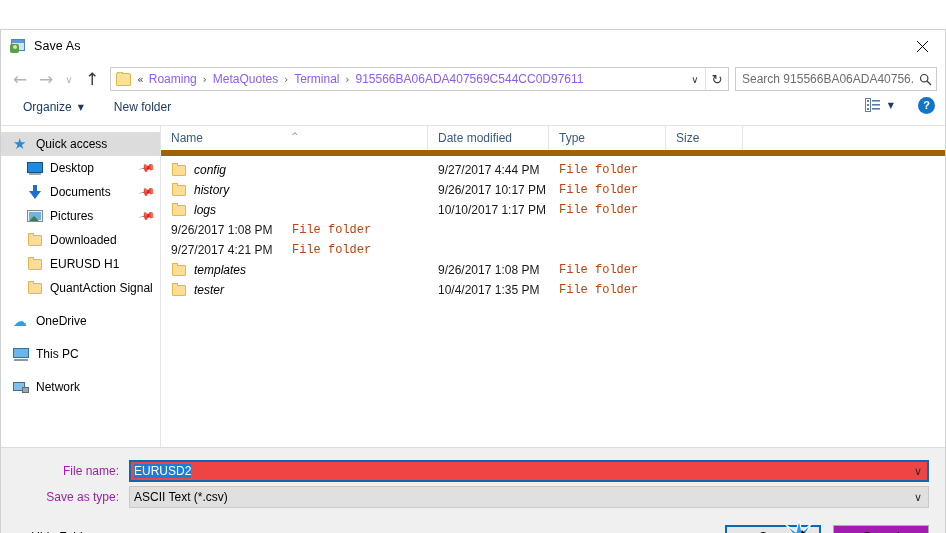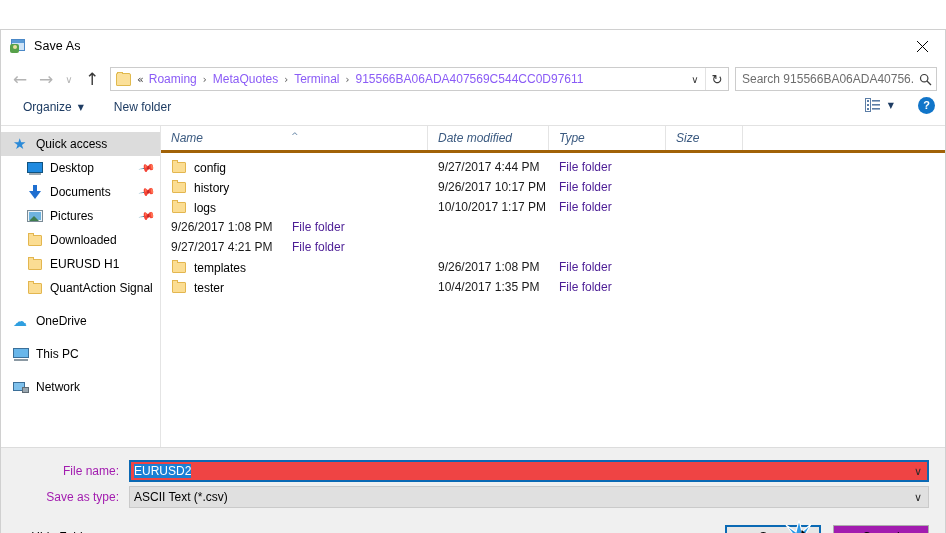--- a/index.html
+++ b/index.html
@@ -315,24 +315,23 @@
     display: flex;
     flex-direction: column;
     min-width: 0;
     background: #ffffff;
   }
   .colheaders {
     height: 24px;
     min-height: 24px;
     display: flex;
     align-items: flex-end;
-    border-bottom: 3px solid #a16207;
+    border-bottom: 6px solid #a16207;
     position: relative;
     background: #ffffff;
-    font-style: italic;
   }
   .colh {
     font-size: 12px;
     color: #3b5a80;
     padding-left: 10px;
     box-sizing: border-box;
     height: 24px;
     line-height: 24px;
     border-right: 1px solid #e4e4e4;
     position: relative;
@@ -353,33 +352,34 @@
   .rows { flex: 1; overflow: hidden; padding-top: 4px;}
   .row {
     height: 20px;
     display: flex;
     align-items: center;
     font-size: 12px;
     color: #000;
   }
   .cell-name {
     width: 267px;
-    display: flex; align-items: flex-end;
+    display: flex; align-items: center;
     padding-left: 10px;
     box-sizing: border-box;
     overflow: hidden;
+    font-style: italic;
   }
   .row-folder {
     width: 16px; height: 16px;
     margin-right: 7px;
     flex: none;
     position: relative;
   }
   .cell-date { width: 121px; padding-left: 10px; box-sizing: border-box; color:#1a1a1a; white-space:nowrap;}
-  .cell-type { width: 117px; padding-left: 10px; box-sizing: border-box; color:#4c1d95;}
+  .cell-type { width: 117px; padding-left: 10px; box-sizing: border-box; color:#c2410c;font-family:Liberation Mono, monospace;}
   .cell-size { width: 77px; padding-left: 10px; box-sizing: border-box; color:#1a1a1a;}
 
   
   .formarea {
     background: #f0f0f0;
     border-top: 1px solid #dcdcdc;
     padding: 12px 16px 0 16px;
     box-sizing: border-box;
     height: 66px;
     min-height: 66px;

